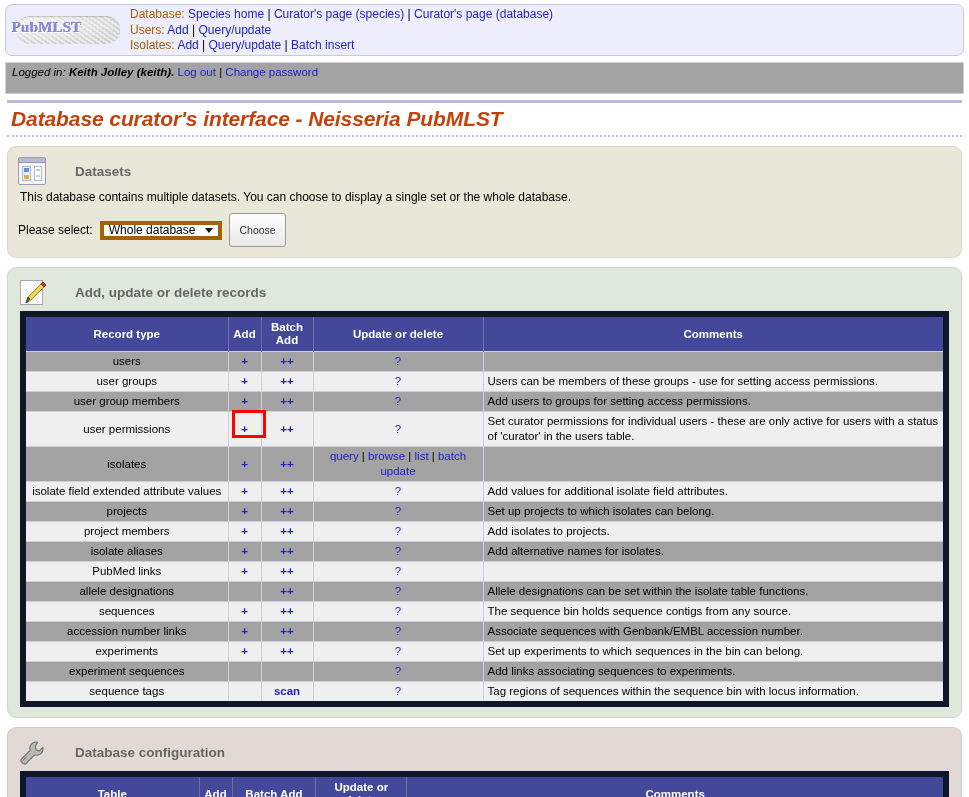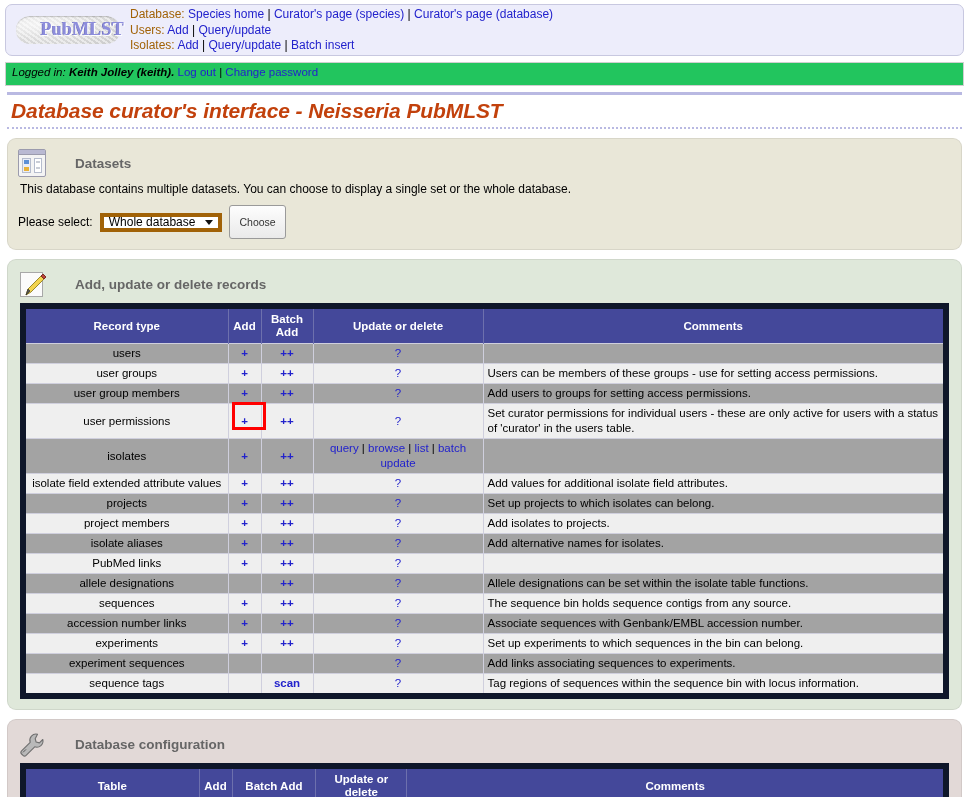--- a/index.html
+++ b/index.html
@@ -39,23 +39,23 @@
     width: 104px; height: 28px;
     border-radius: 14px / 13px;
     background:
       radial-gradient(ellipse at 20% 30%, #f2f2f2 0%, #d8d8d8 55%, #c6c6c6 100%),
       repeating-linear-gradient(35deg, rgba(255,255,255,.55) 0 2px, rgba(150,150,150,.35) 2px 4px);
     background-blend-mode: overlay;
     box-shadow: 0 1px 1px rgba(0,0,0,.18) inset;
   }
   .logo .word {
     position: absolute; left: 0; top: 9px; width: 112px;
-    text-align: right;
+    text-align: left;
     font-family: "Liberation Serif", serif;
-    font-weight: bold; font-size: 18px;
+    font-weight: bold; font-size: 15px;
     letter-spacing: .2px;
     color: #8d8ddb;
     text-shadow: 1px 1px 0 #ffffff, -0.5px -0.5px 0 #5f5fb0;
   }
   .navlines {
     line-height: 15.5px;
     font-size: 12px;
     color: #000;
     padding-top: 1px;
   }
@@ -63,23 +63,23 @@
   a, .lnk {
     color: #2222cc;
     text-decoration: none;
     cursor: pointer;
   }
   .sep { color: #000; }
 
   
   .loginbar {
     margin: 6px 5px 0 5px;
-    background: #22c55e;
+    background: #a3a3a3;
     border: 1px solid #cfcfcf;
-    height: 24px;
+    height: 32px;
     line-height: 19px;
     font-size: 11.5px;
     padding: 0 6px;
     white-space: nowrap;
   }
   .loginbar .li { font-style: italic; }
   .loginbar .who { font-style: italic; font-weight: bold; }
 
   
   .titlewrap {

